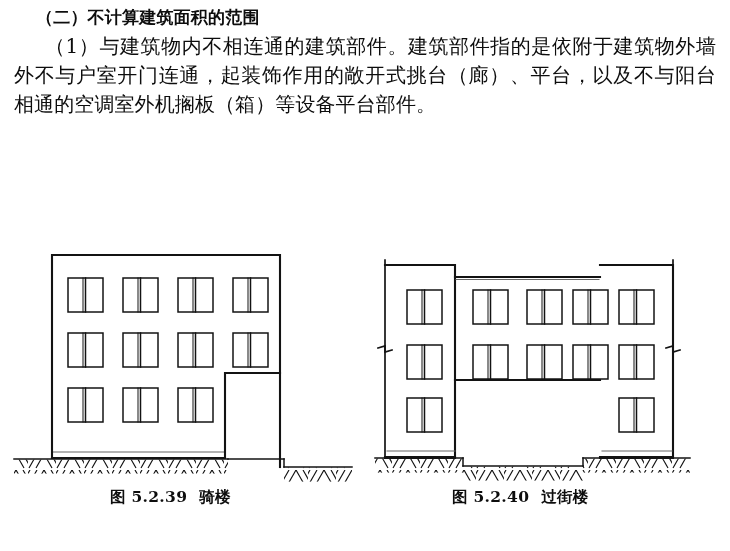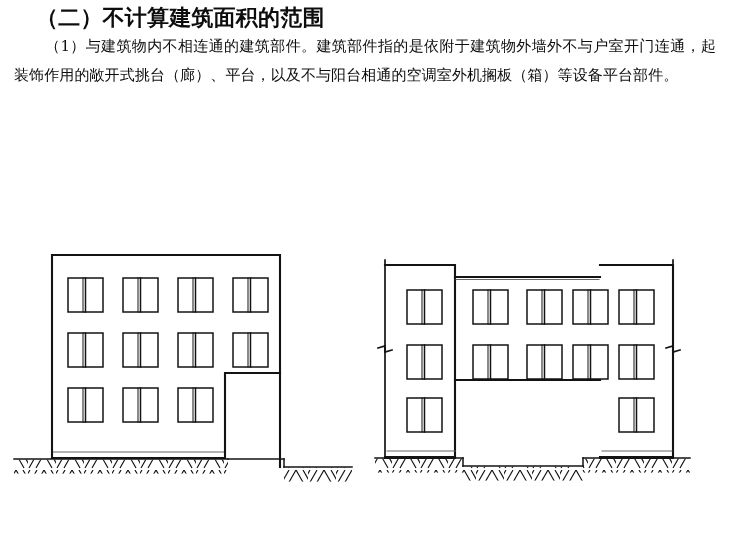--- a/index.html
+++ b/index.html
@@ -26,30 +26,30 @@
 
   
   .text-block {
     position: absolute;
     left: 14px;
     top: 4px;
     width: 702px;
   }
 
   .heading {
-    font-size: 22px;
+    font-size: 17px;
     font-weight: bold;
     line-height: 26px;
     letter-spacing: 0.2px;
     margin: 0 0 2px 22px;
     white-space: nowrap;
   }
 
   .para {
-    font-size: 15px;
+    font-size: 20px;
     line-height: 29px;
     margin: 0;
     text-align: justify;
     text-justify: inter-character;
     letter-spacing: 0.1px;
   }
   .para.indent { text-indent: 31px; }
 
   
   .figures {
@@ -301,14 +301,22 @@
                 <line x1="590.5" y1="99" x2="590.5" y2="133"></line>
                 <line x1="588" y1="99" x2="588" y2="133" stroke-width="1"></line>
               </g>
           </g>
         </g>
 
       </g>
     </svg>
   </div>
 
+  <div class="captions">
+    <div class="caption" id="caption-left">
+      <span class="num">图 5.2.39</span><span>骑楼</span>
+    </div>
+    <div class="caption" id="caption-right">
+      <span class="num">图 5.2.40</span><span>过街楼</span>
+    </div>
+  </div>
 
 </div>
 
 </body></html>

